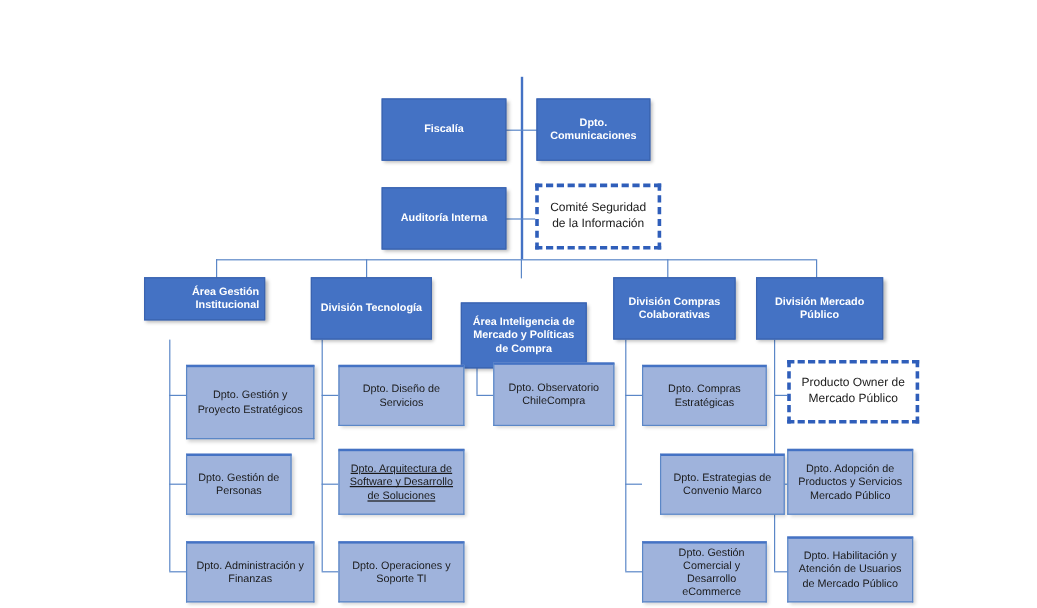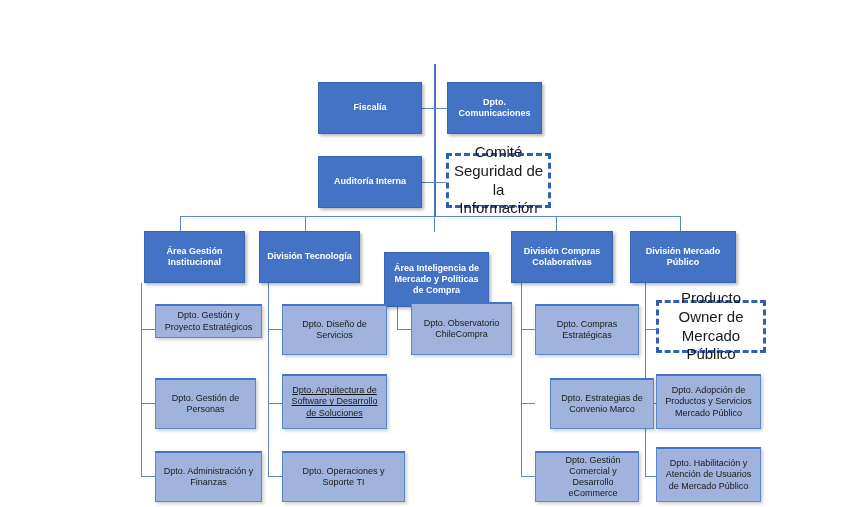--- a/index.html
+++ b/index.html
@@ -63,21 +63,21 @@
     font-weight: 400;
     border: 1px solid #5B87C7;
     border-top: 2px solid #4472C4;
     box-shadow: 2px 2px 3px rgba(0,0,0,0.18);
   }
 
   
   .node.dashed {
     background: #ffffff;
     color: #1A1A1A;
-    font-size: 15px;
+    font-size: 10px;
     font-weight: 400;
     border: 3px dashed #2F5EBA;
   }
 
   .node .txt {
     display: block;
     width: 100%;
     white-space: pre-line;
   }
 </style>
@@ -133,81 +133,81 @@
   </div>
 
   <div class="node solid" style="left:318px; top:156px; width:104px; height:52px;">
     <span class="txt">Auditoría Interna</span>
   </div>
 
   <div class="node dashed" style="left:446px; top:153px; width:105px; height:55px;">
     <span class="txt">Comité Seguridad de la Información</span>
   </div>
 
-  <div class="node solid" style="left:144px; top:231px; width:101px; height:52px;">
+  <div class="node solid" style="left:120px; top:231px; width:101px; height:36px;text-align:right;">
     <span class="txt">Área Gestión Institucional</span>
   </div>
 
   <div class="node solid" style="left:259px; top:231px; width:101px; height:52px;">
     <span class="txt">División Tecnología</span>
   </div>
 
   <div class="node solid" style="left:384px; top:228px; width:105px; height:55px;margin-top:24px;">
     <span class="txt">Área Inteligencia de Mercado y Políticas de Compra</span>
   </div>
 
   <div class="node solid" style="left:511px; top:231px; width:102px; height:52px;">
     <span class="txt">División Compras Colaborativas</span>
   </div>
 
   <div class="node solid" style="left:630px; top:231px; width:106px; height:52px;">
     <span class="txt">División Mercado Público</span>
   </div>
 
-  <div class="node light" style="left:155px; top:304px; width:107px; height:34px;">
+  <div class="node light" style="left:155px; top:304px; width:107px; height:62px;">
     <span class="txt">Dpto. Gestión y Proyecto Estratégicos</span>
   </div>
 
   <div class="node light" style="left:282px; top:304px; width:105px; height:51px;">
     <span class="txt">Dpto. Diseño de Servicios</span>
   </div>
 
   <div class="node light" style="left:411px; top:302px; width:101px; height:53px;">
     <span class="txt">Dpto. Observatorio ChileCompra</span>
   </div>
 
   <div class="node light" style="left:535px; top:304px; width:104px; height:51px;">
     <span class="txt">Dpto. Compras Estratégicas</span>
   </div>
 
   <div class="node dashed" style="left:656px; top:300px; width:110px; height:53px;">
     <span class="txt">Producto Owner de Mercado Público</span>
   </div>
 
-  <div class="node light" style="left:155px; top:378px; width:101px; height:51px;">
+  <div class="node light" style="left:155px; top:378px; width:88px; height:51px;">
     <span class="txt">Dpto. Gestión de Personas</span>
   </div>
 
   <div class="node light" style="left:282px; top:374px; width:105px; height:55px;text-decoration:underline;">
     <span class="txt">Dpto. Arquitectura de Software y Desarrollo de Soluciones</span>
   </div>
 
   <div class="node light" style="left:535px; top:378px; width:104px; height:51px;margin-left:15px;">
     <span class="txt">Dpto. Estrategias de Convenio Marco</span>
   </div>
 
   <div class="node light" style="left:656px; top:374px; width:105px; height:55px;">
     <span class="txt">Dpto. Adopción de Productos y Servicios Mercado Público</span>
   </div>
 
   <div class="node light" style="left:155px; top:451px; width:107px; height:51px;justify-content:center;">
     <span class="txt">Dpto. Administración y Finanzas</span>
   </div>
 
-  <div class="node light" style="left:282px; top:451px; width:123px; height:51px;">
+  <div class="node light" style="left:282px; top:451px; width:105px; height:51px;">
     <span class="txt">Dpto. Operaciones y Soporte TI</span>
   </div>
 
   <div class="node light" style="left:535px; top:451px; width:104px; height:51px;padding-left:16px;">
     <span class="txt">Dpto. Gestión Comercial y Desarrollo eCommerce</span>
   </div>
 
   <div class="node light" style="left:656px; top:447px; width:105px; height:55px;">
     <span class="txt">Dpto. Habilitación y Atención de Usuarios de Mercado Público</span>
   </div>

